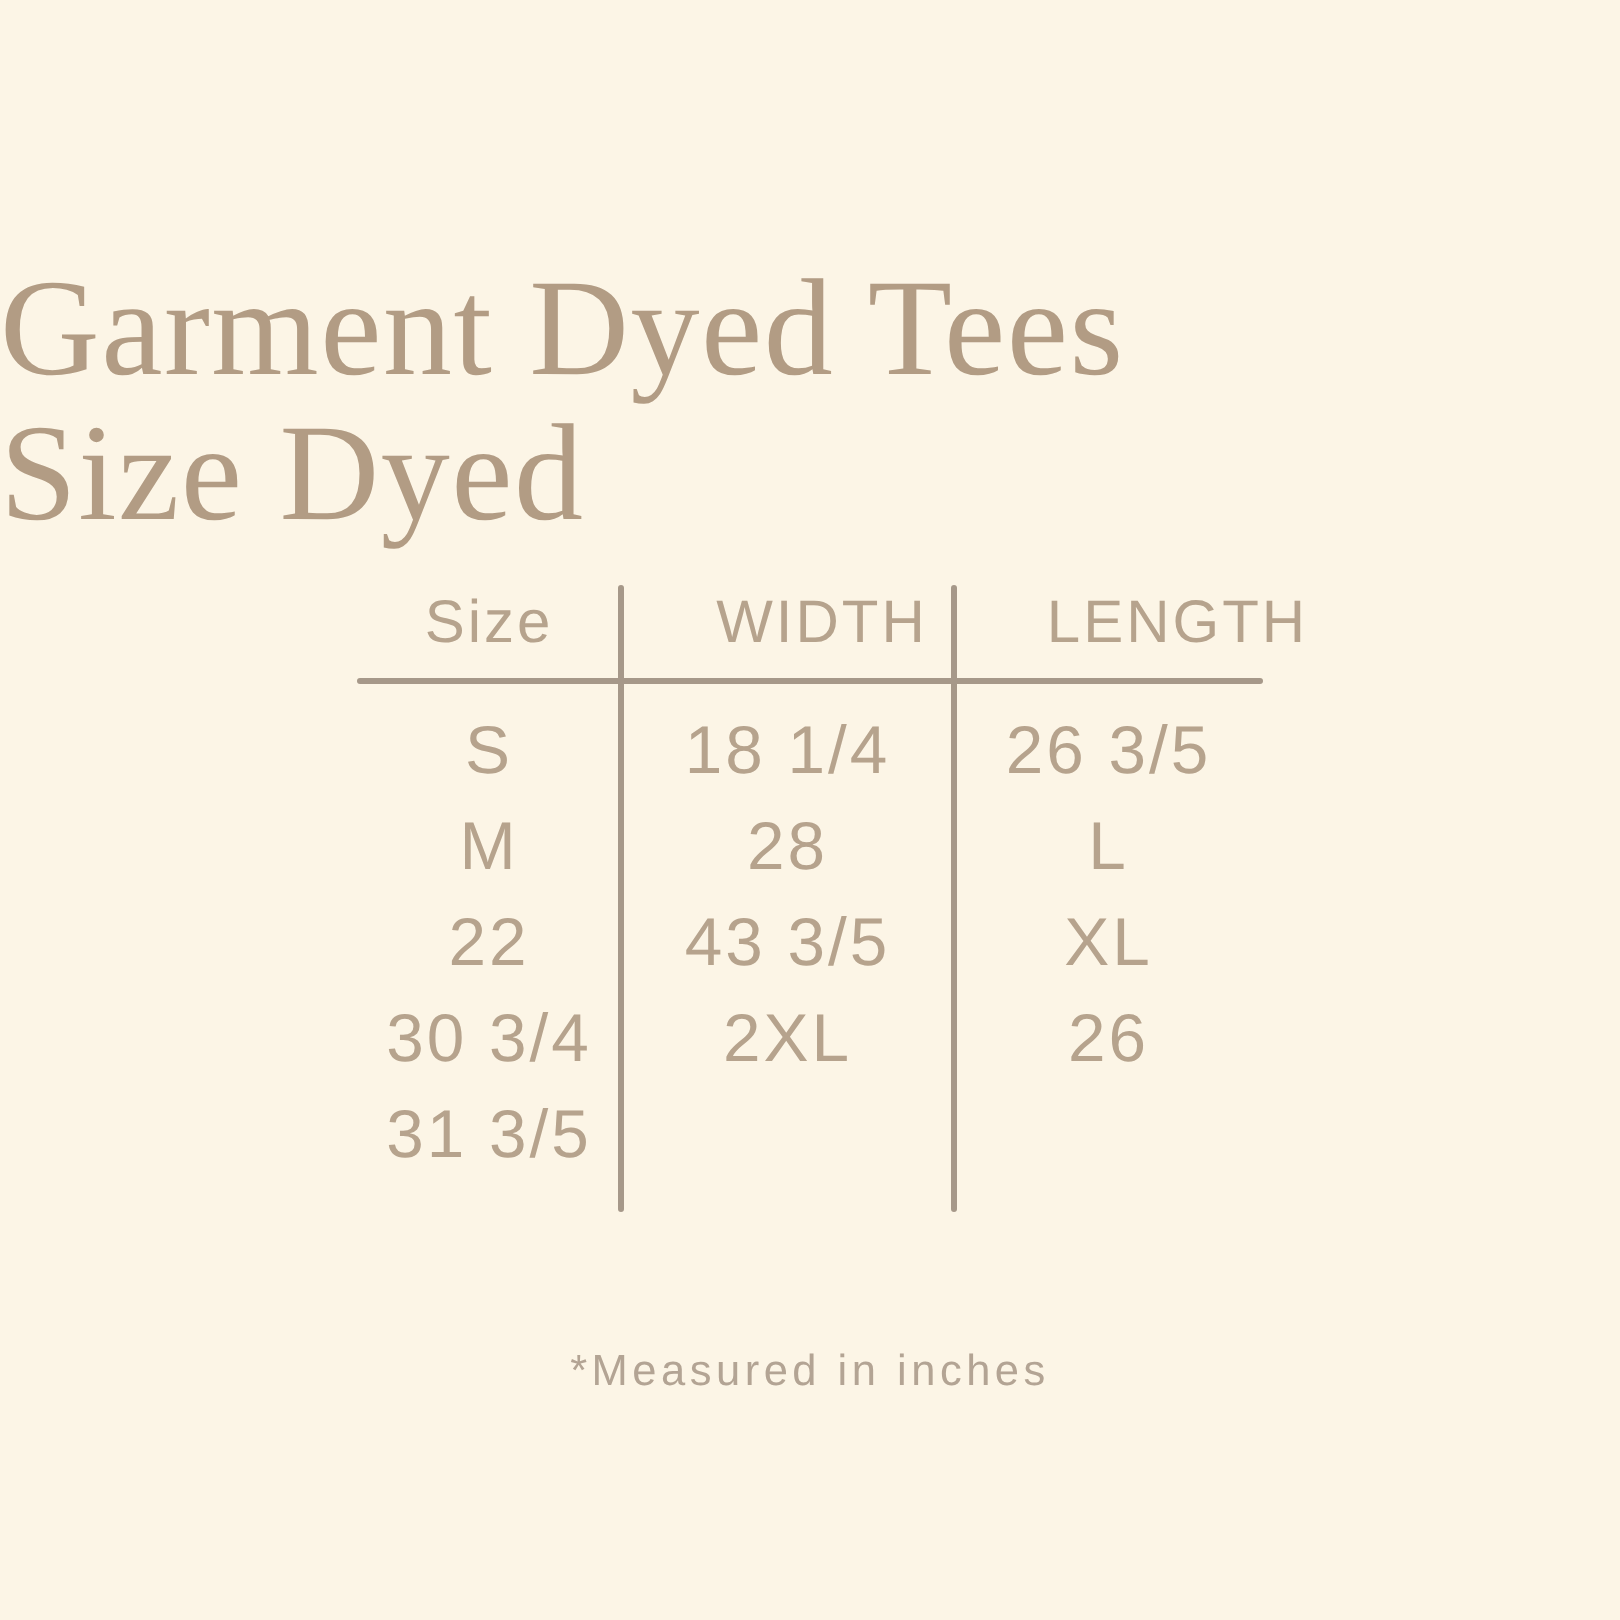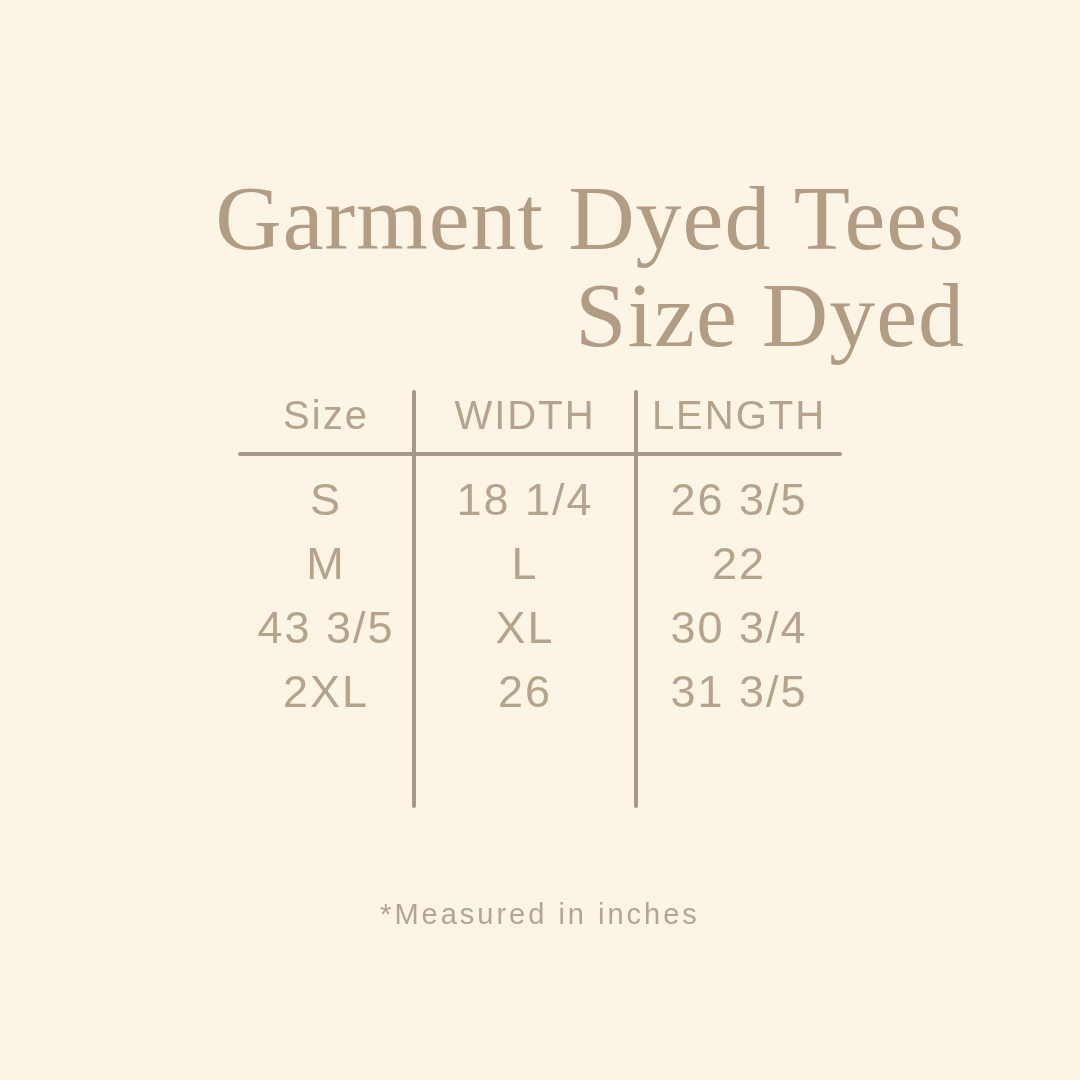--- a/index.html
+++ b/index.html
@@ -14,28 +14,27 @@
     background: #fcf5e6;
     overflow: hidden;
     margin: 0 auto;
   }
   
   .title {
     position: absolute;
     top: 108px;
     left: 0;
     width: 933px;
-    text-align: right;
+    text-align: left;
     font-family: "Liberation Serif", serif;
     font-weight: 400;
     font-size: 92px;
     line-height: 97px;
     color: #b29c84;
     letter-spacing: 1px;
-    padding-left: 32px;
   }
   .title .line {
     display: block;
   }
   
   .table-wrap {
     position: absolute;
     top: 390px;
     left: 238px;
     width: 604px;
@@ -63,20 +62,21 @@
     border-radius: 2px;
   }
   .grid-head {
     position: absolute;
     top: 0;
     left: 0;
     width: 604px;
     height: 62px;
     display: grid;
     grid-template-columns: 176px 222px 206px;
+    gap: 23px;
   }
   .grid-head .cell {
     display: flex;
     align-items: center;
     justify-content: center;
     padding-bottom: 12px;
     font-size: 40px;
     font-weight: 300;
     letter-spacing: 2px;
     white-space: nowrap;
@@ -133,20 +133,21 @@
       <div class="cell">WIDTH</div>
       <div class="cell">LENGTH</div>
     </div>
 
     <div class="grid-body">
       <div class="cell">S</div>
       <div class="cell">18 1/4</div>
       <div class="cell">26 3/5</div>
 
       <div class="cell">M</div>
+      <div class="cell">28</div>
 
       <div class="cell">L</div>
       <div class="cell">22</div>
       <div class="cell">43 3/5</div>
 
       <div class="cell">XL</div>
       <div class="cell">30 3/4</div>
 
       <div class="cell">2XL</div>
       <div class="cell">26</div>

